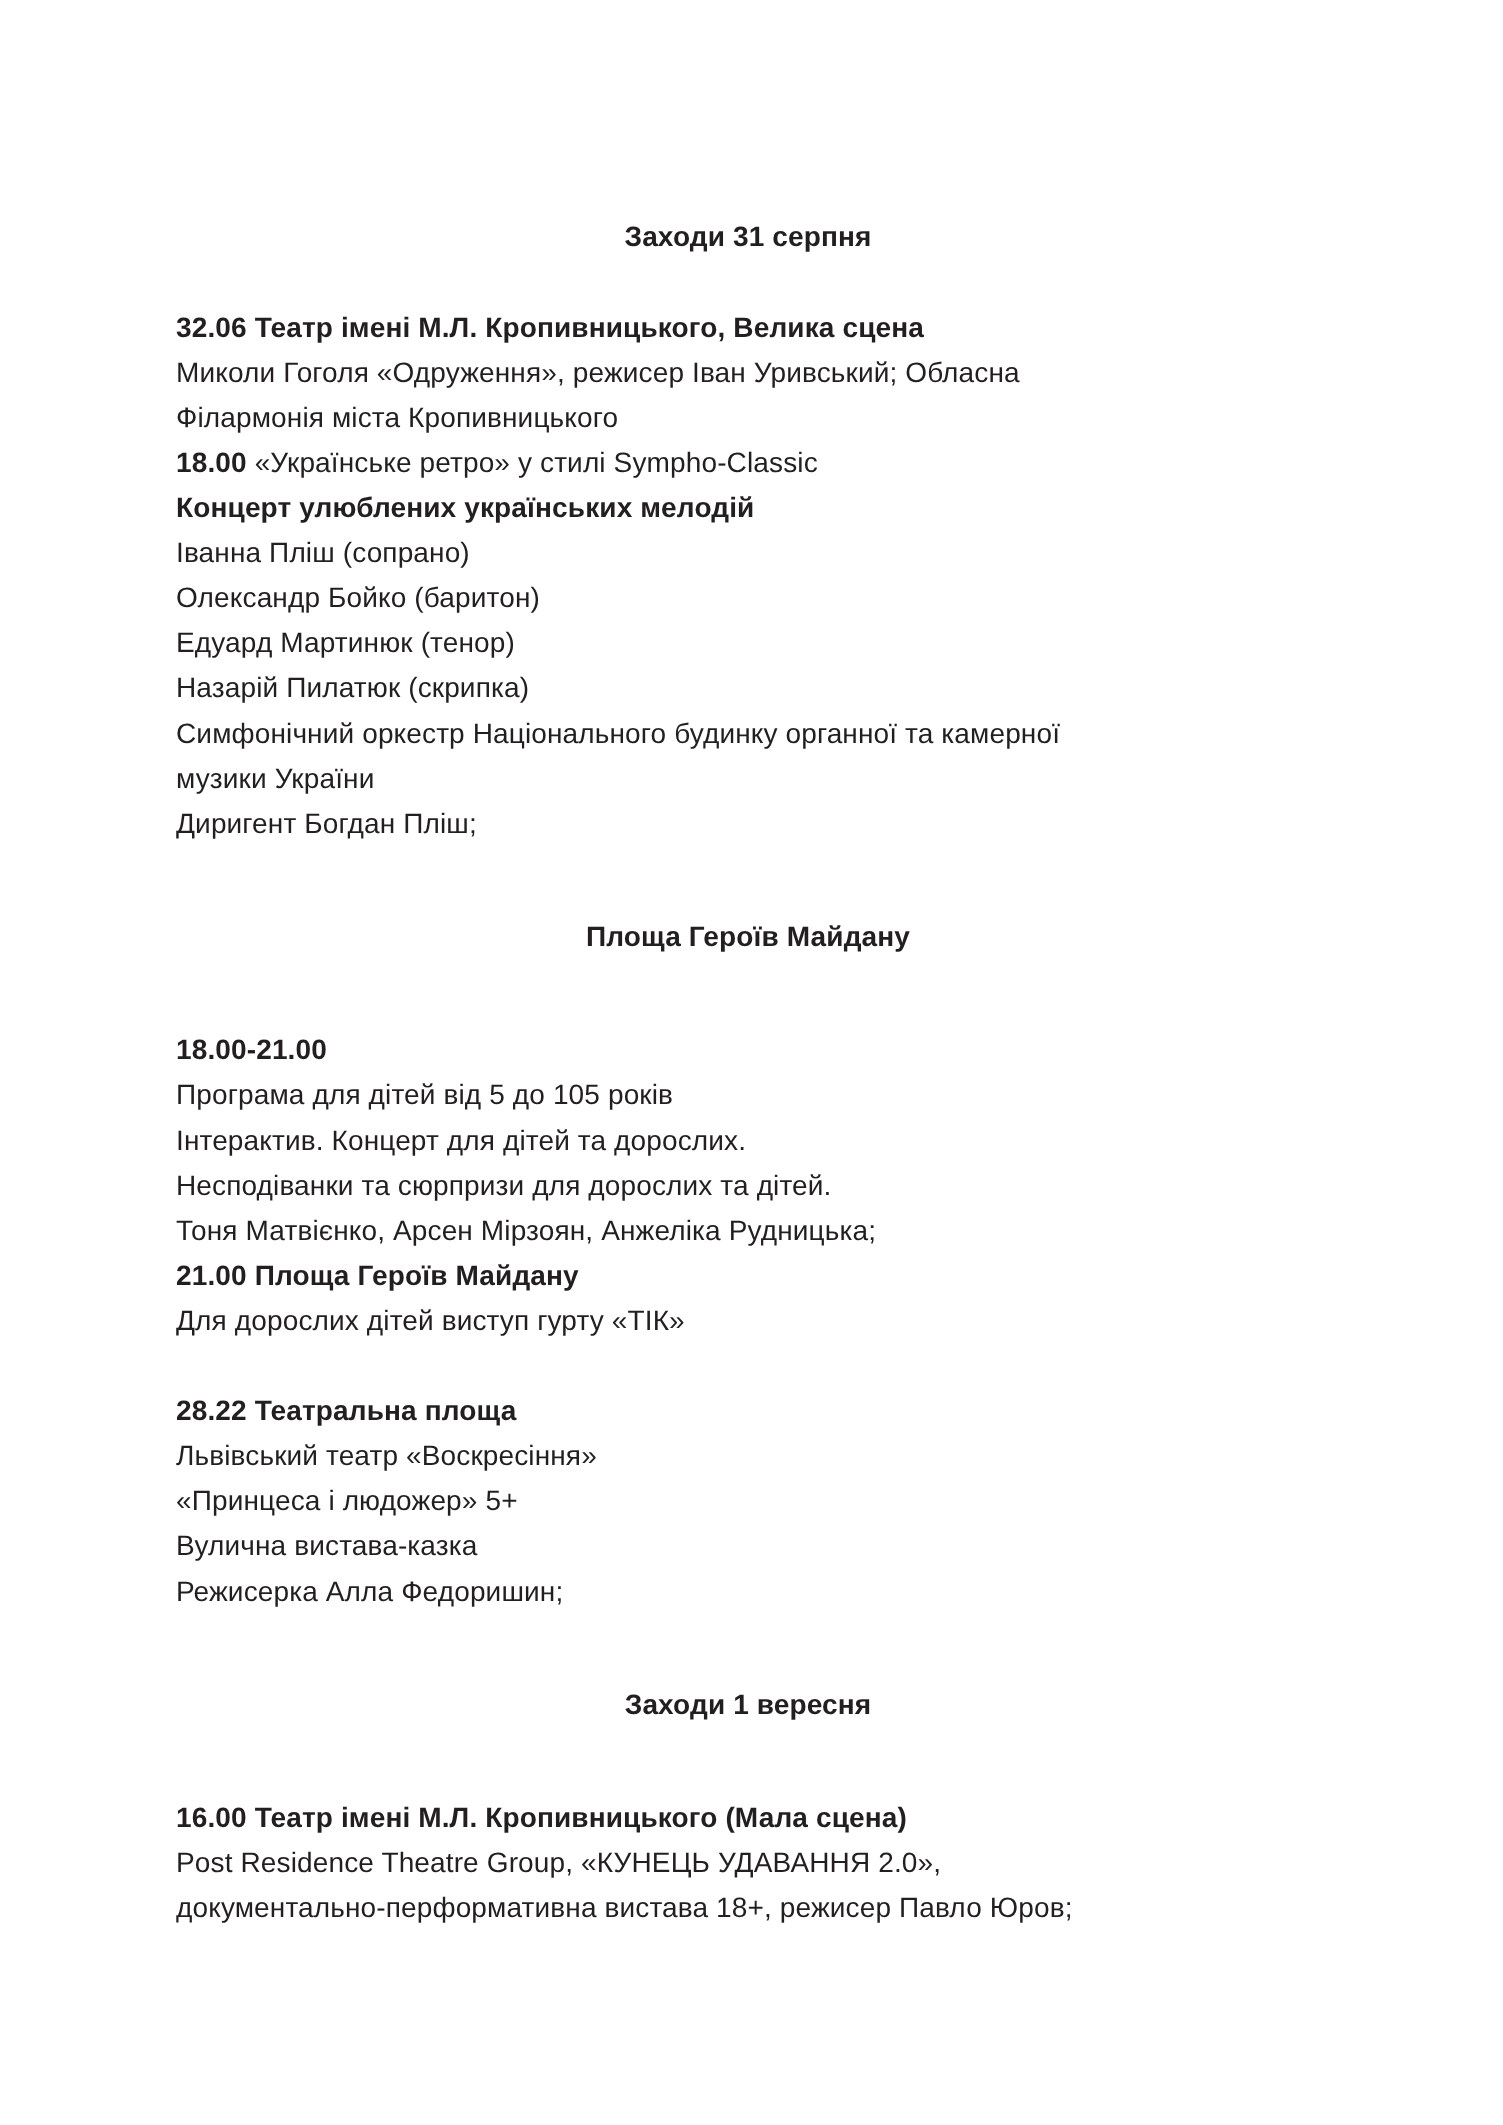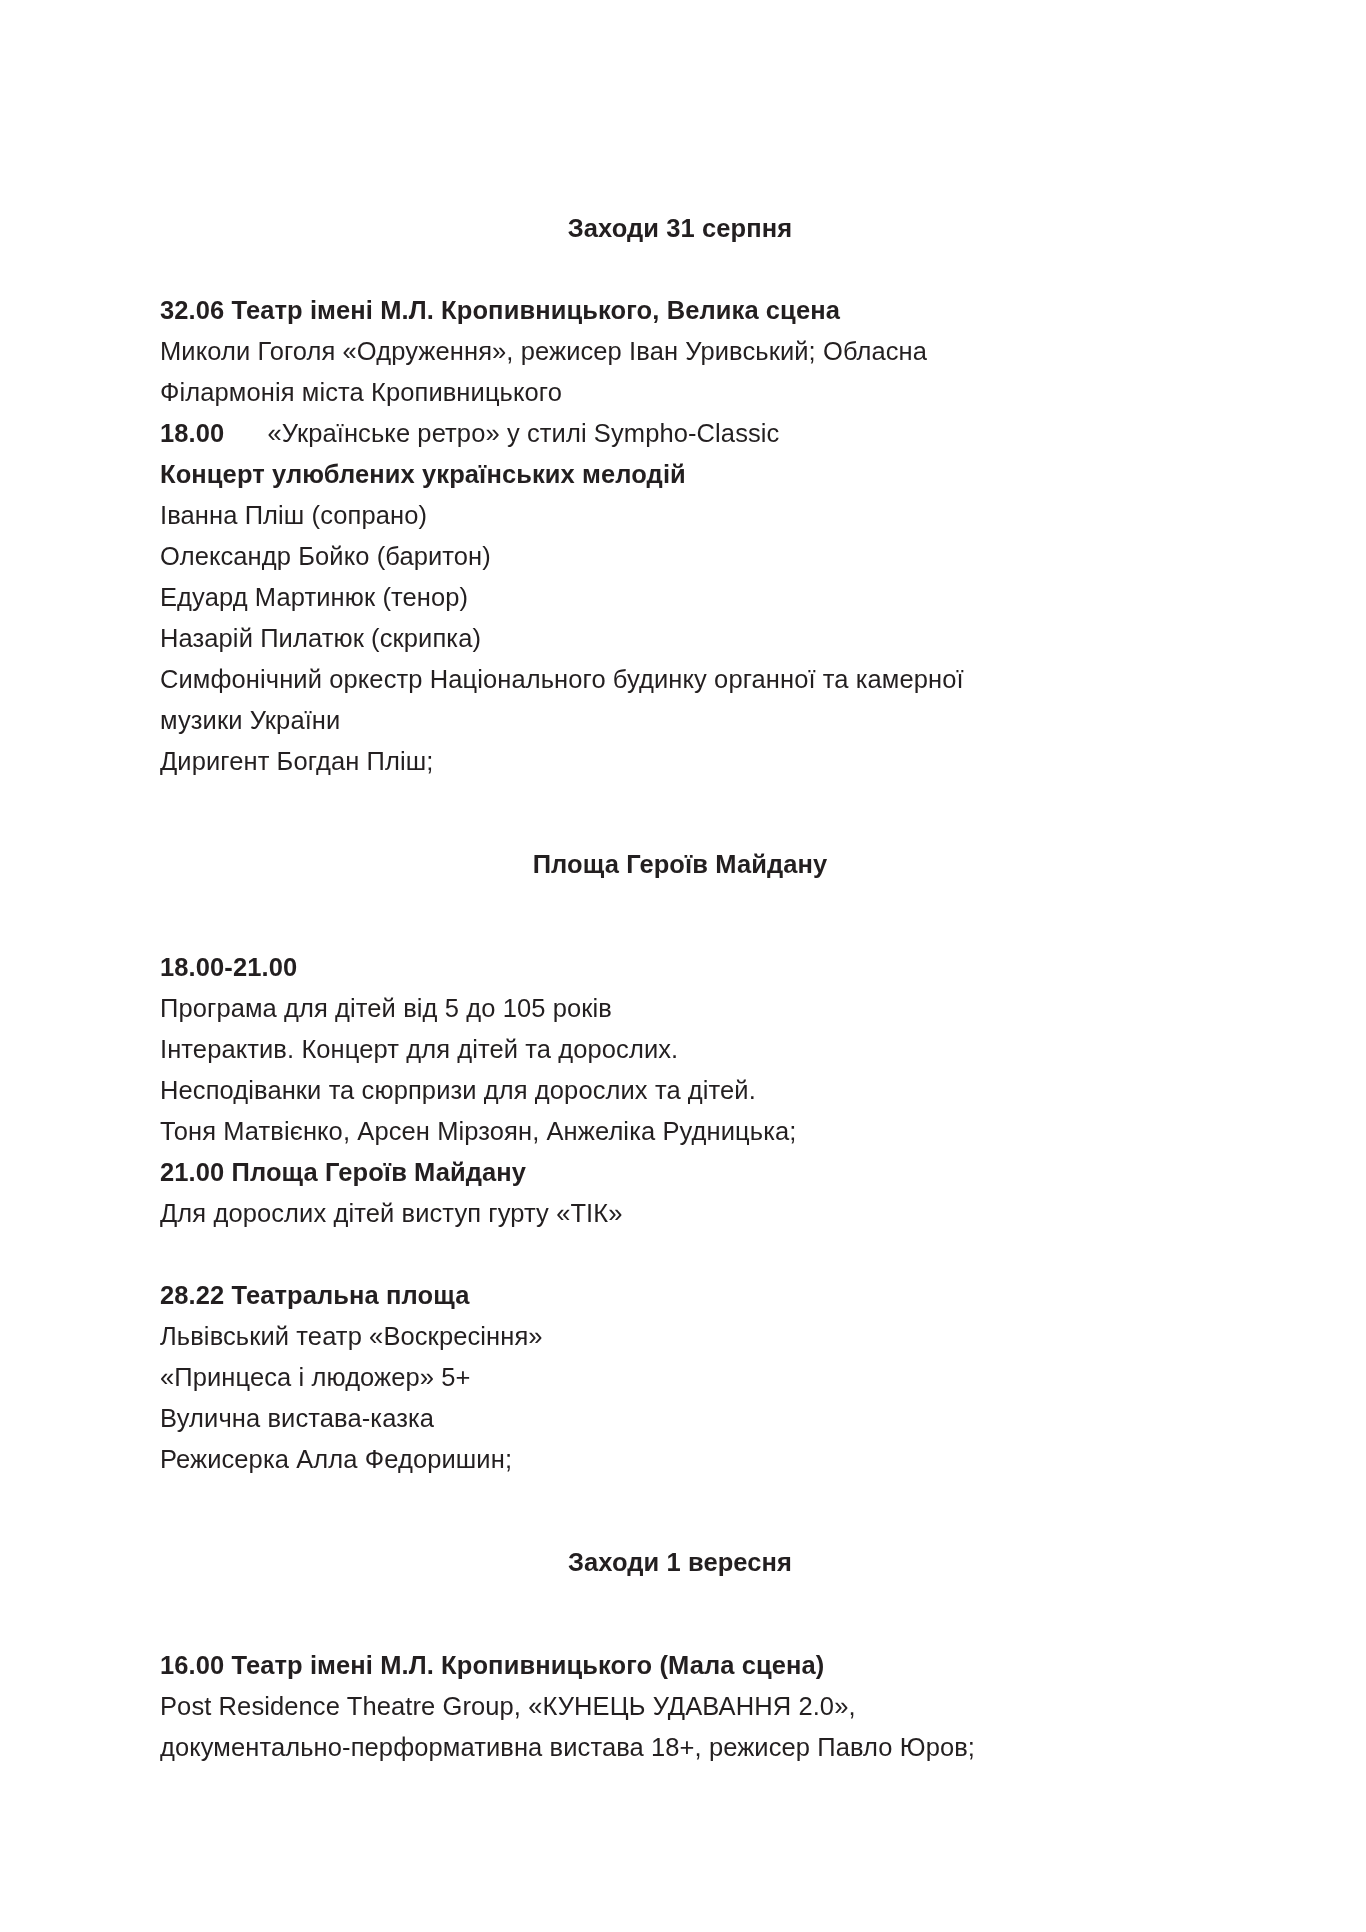--- a/index.html
+++ b/index.html
@@ -18,21 +18,20 @@
     margin: 0 auto;
     background: #ffffff;
     box-sizing: border-box;
     overflow: hidden;
   }
   .content {
     position: absolute;
     left: 160px;
     top: 196px;
     width: 1040px;
-    margin-top: 12px;
   }
   .line {
     font-size: 25.5px;
     line-height: 41px;
     letter-spacing: 0.1px;
     white-space: pre-wrap;
     color: #231f20;
   }
   .line.bold {
     font-weight: bold;
@@ -40,21 +39,21 @@
   .line.center {
     text-align: center;
     font-weight: bold;
   }
   .heading-block {
     text-align: center;
   }
   .spacer-md { height: 41px; }
   .spacer-lg { height: 62px; }
   .mix b { font-weight: bold; }
-  .mix span { font-weight: normal; padding-left: 36px; }
+  .mix span { font-weight: normal; }
   
   .h-events-31 { margin-bottom: 0; }
 </style>
 </head>
 <body>
 
 <div class="page">
   <div class="content">
 
     <div class="heading-block">

